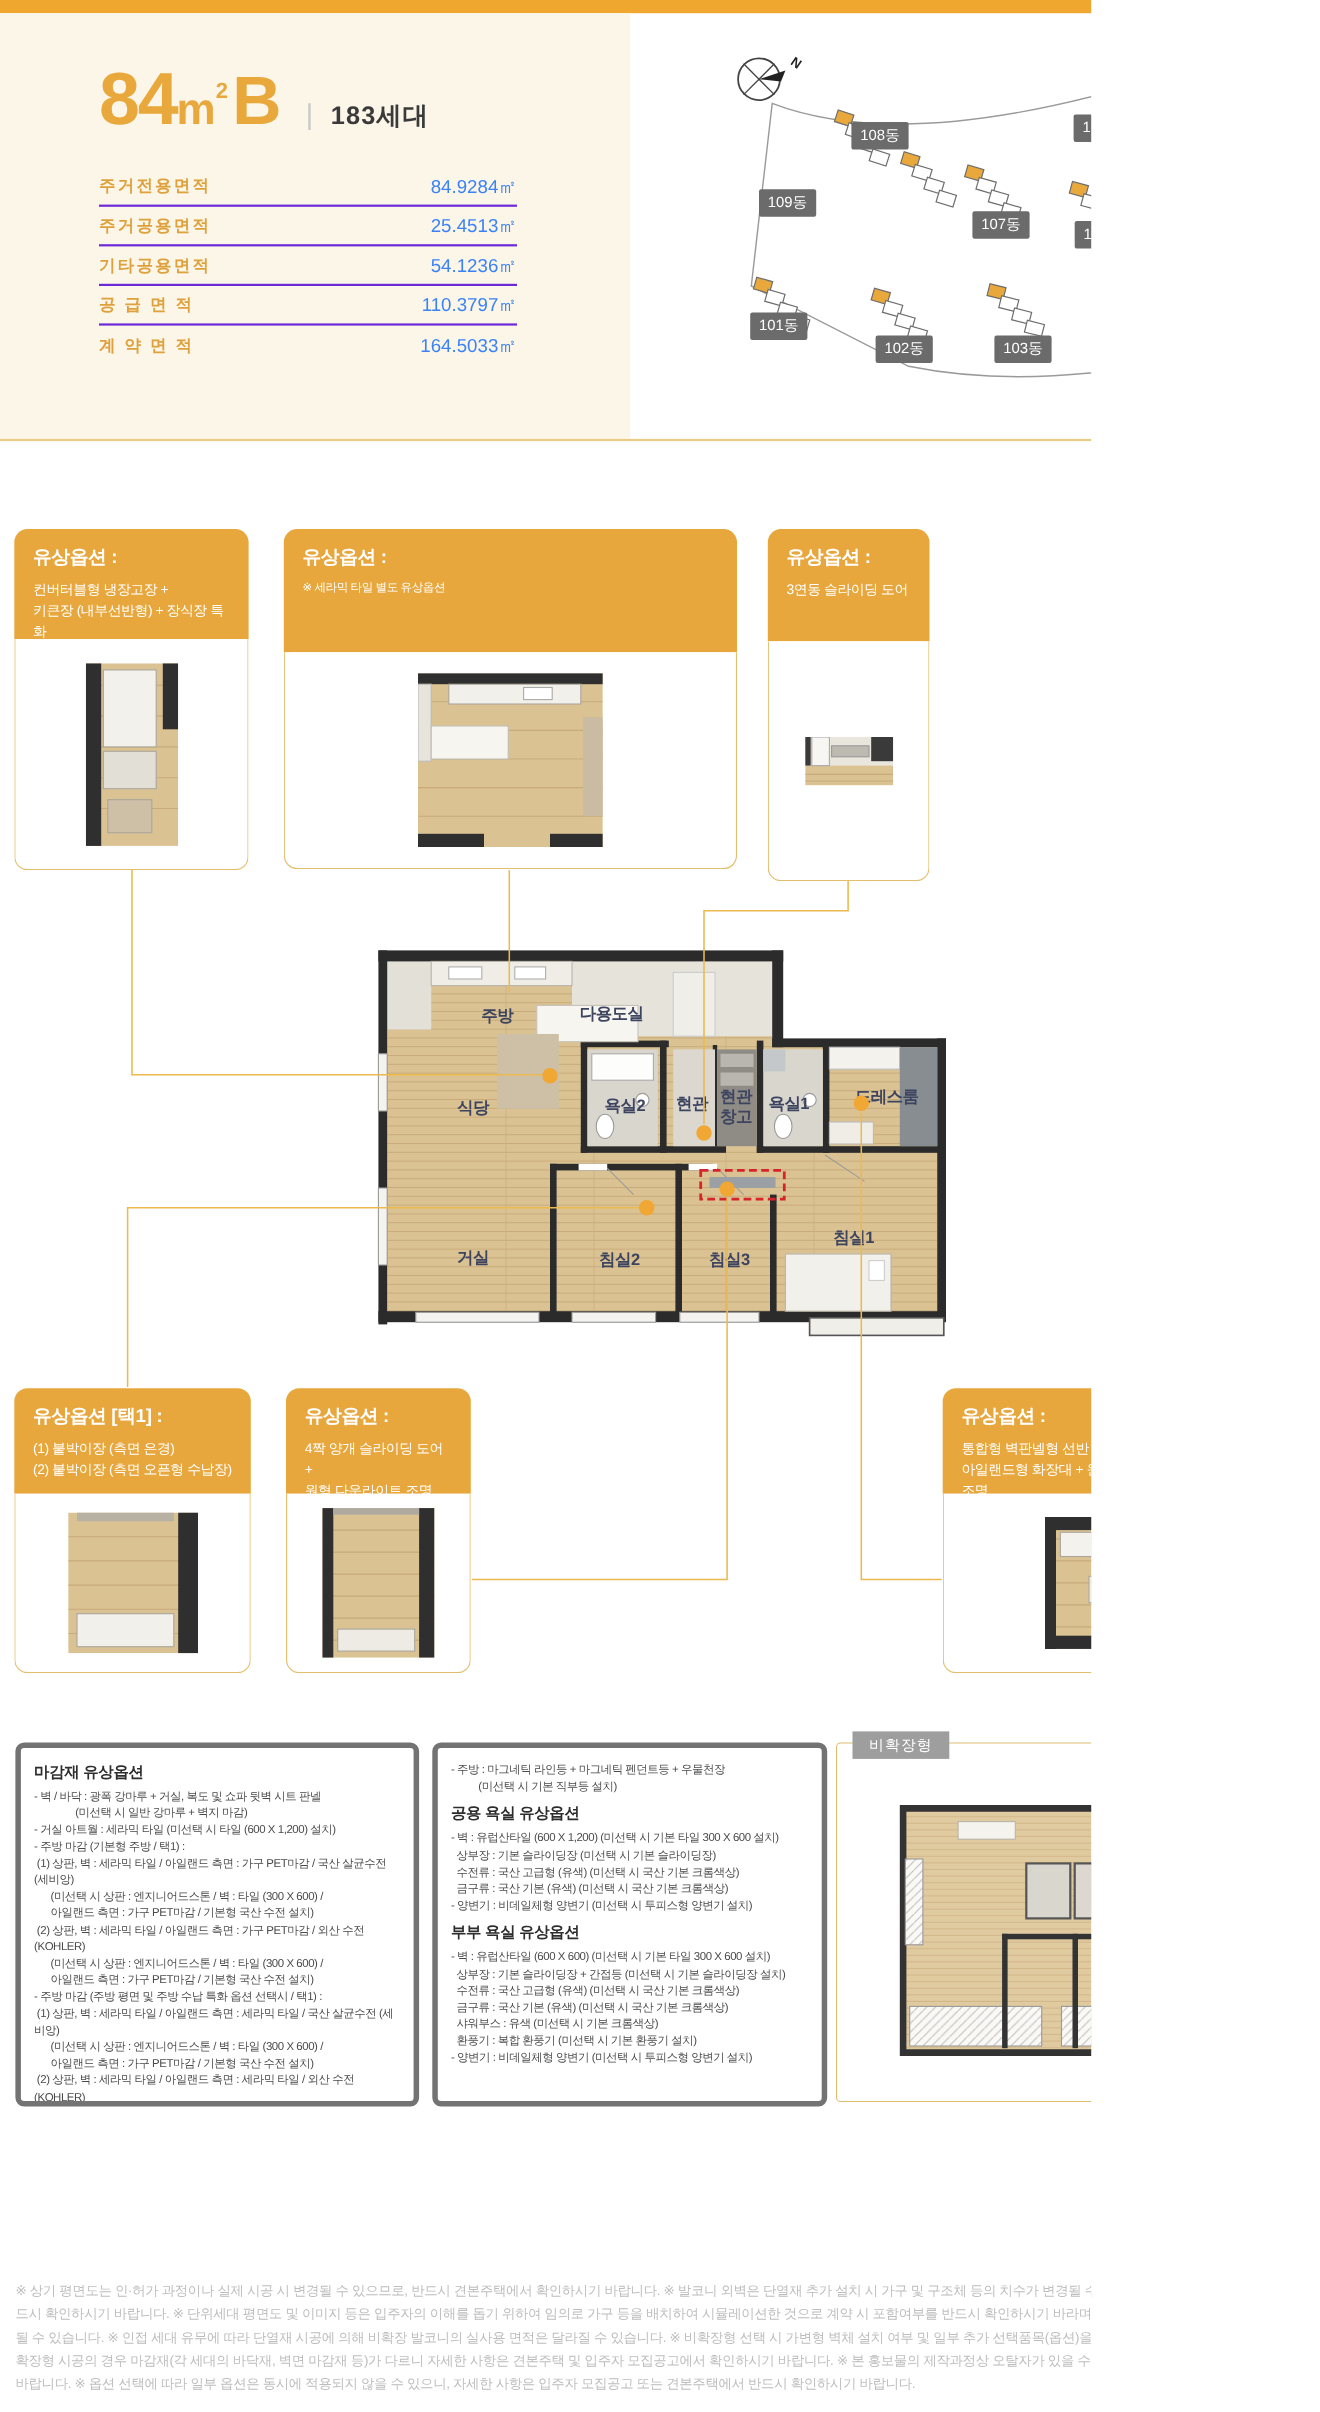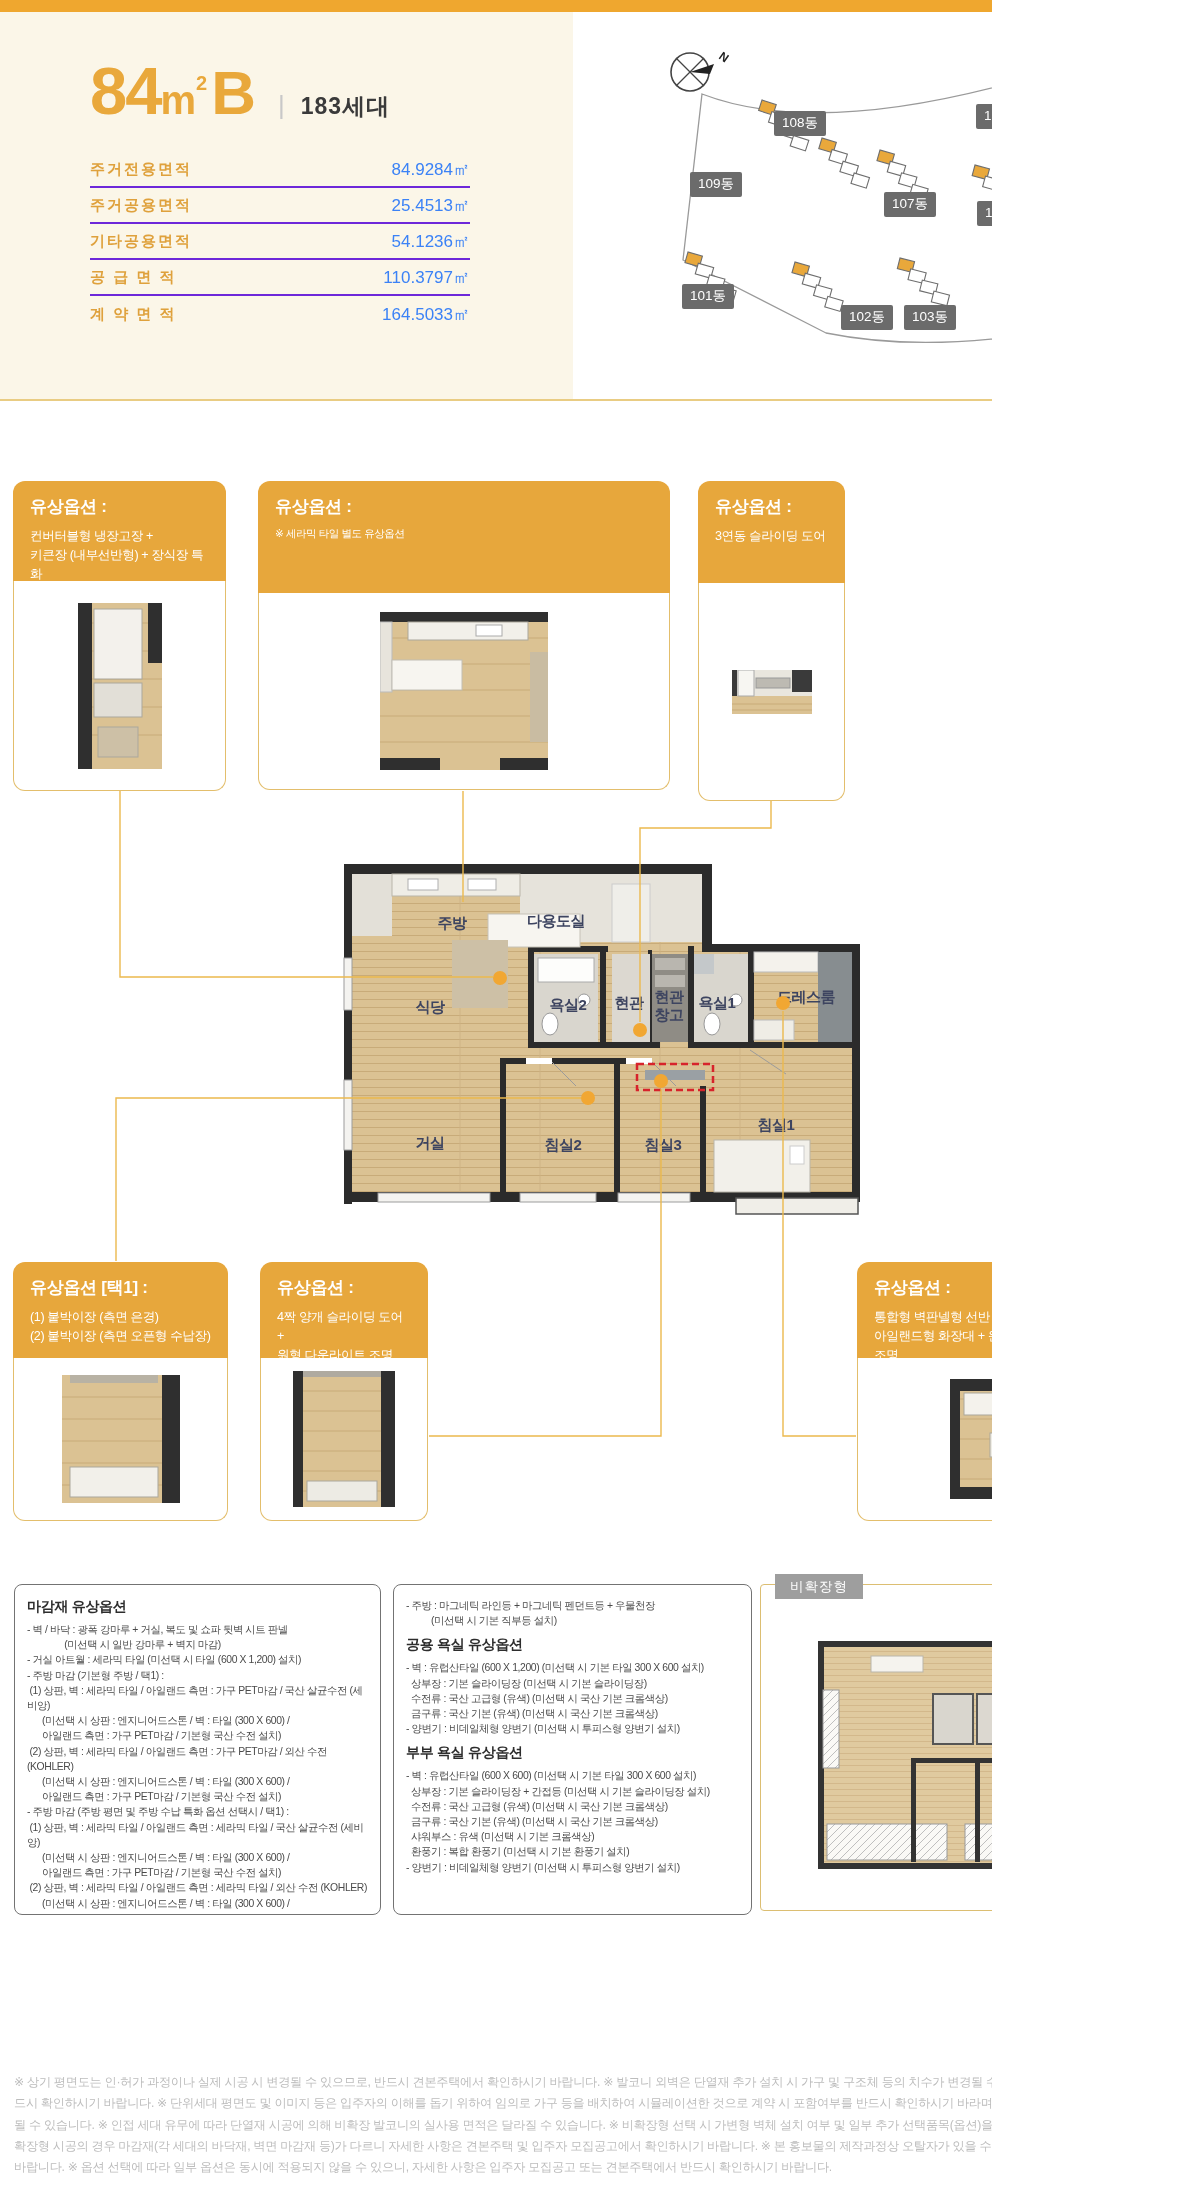--- a/index.html
+++ b/index.html
@@ -37,21 +37,21 @@
   .card-t{font-size:17px;font-weight:bold;margin-bottom:9px;letter-spacing:-0.3px;}
   .card-l{font-size:12.6px;line-height:1.5;letter-spacing:-0.4px;white-space:pre-wrap;}
   .card-n{font-size:10.5px;margin-top:4px;letter-spacing:-0.4px;}
   .card-body{background:#fff;border:1px solid #E3BE6C;border-top:none;border-radius:0 0 12px 12px;display:flex;align-items:center;justify-content:center;width:100%;}
 
   
   .legend-box{left:1056px;top:1228px;width:66px;height:20px;border:2.5px dashed #D7232B;z-index:4;}
   .legend-label{left:1130px;top:1230px;font-size:14px;font-weight:bold;color:#333;z-index:4;}
 
   
-  .spec-box{position:absolute;border:1px solid #737373;border-radius:8px;background:#fff;padding:13px 12px;overflow:hidden;z-index:3;}
+  .spec-box{position:absolute;border:5px solid #737373;border-radius:8px;background:#fff;padding:13px 12px;overflow:hidden;z-index:3;}
   .spec-h{font-size:14px;font-weight:bold;color:#2D2D2D;margin:8px 0 6px;letter-spacing:-0.3px;}
   .spec-h:first-child{margin-top:0;}
   .spec-line{font-size:10.4px;color:#4A4A4A;line-height:15.2px;white-space:pre-wrap;letter-spacing:-0.4px;}
 
   .unexp-box{left:760px;top:1584px;width:433px;height:327px;border:1px solid #DCBE72;border-radius:4px;background:#fff;z-index:3;}
   .unexp-badge{left:775px;top:1574px;width:88px;height:25px;background:#9E9E9E;color:#fff;font-size:13.5px;display:flex;align-items:center;justify-content:center;z-index:5;letter-spacing:1px;}
 
   .footer{left:14px;top:2072px;width:1176px;font-size:12.2px;color:#BDBDBD;line-height:1.75;letter-spacing:-0.3px;z-index:2;}
 
   svg text{font-family:"Liberation Sans","DejaVu Sans",sans-serif;}
@@ -129,21 +129,21 @@
       <use href="#bldgG" transform="translate(1015,240) rotate(14)"></use>
       <use href="#bldgG" transform="translate(975,165) rotate(15)"></use>
       <use href="#bldgP" transform="translate(1035,90) rotate(15)"></use>
       <use href="#bldgG" transform="translate(880,150) rotate(16)"></use>
       <use href="#bldgG" transform="translate(822,138) rotate(17)"></use>
       <use href="#bldgG" transform="translate(762,100) rotate(18)"></use>
     </g>
   </svg>
 
   <div class="badge" style="left:682px;top:284px;">101동</div>
-  <div class="badge" style="left:796px;top:305px;margin-left:45px;">102동</div>
+  <div class="badge" style="left:796px;top:305px;">102동</div>
   <div class="badge" style="left:904px;top:305px;">103동</div>
   <div class="badge" style="left:1012px;top:286px;">104동</div>
   <div class="badge" style="left:977px;top:201px;">105동</div>
   <div class="badge" style="left:976px;top:104px;">106동</div>
   <div class="badge" style="left:884px;top:192px;">107동</div>
   <div class="badge" style="left:774px;top:111px;">108동</div>
   <div class="badge" style="left:690px;top:172px;">109동</div>
 
   <div class="abs divider-gold"></div>
 

